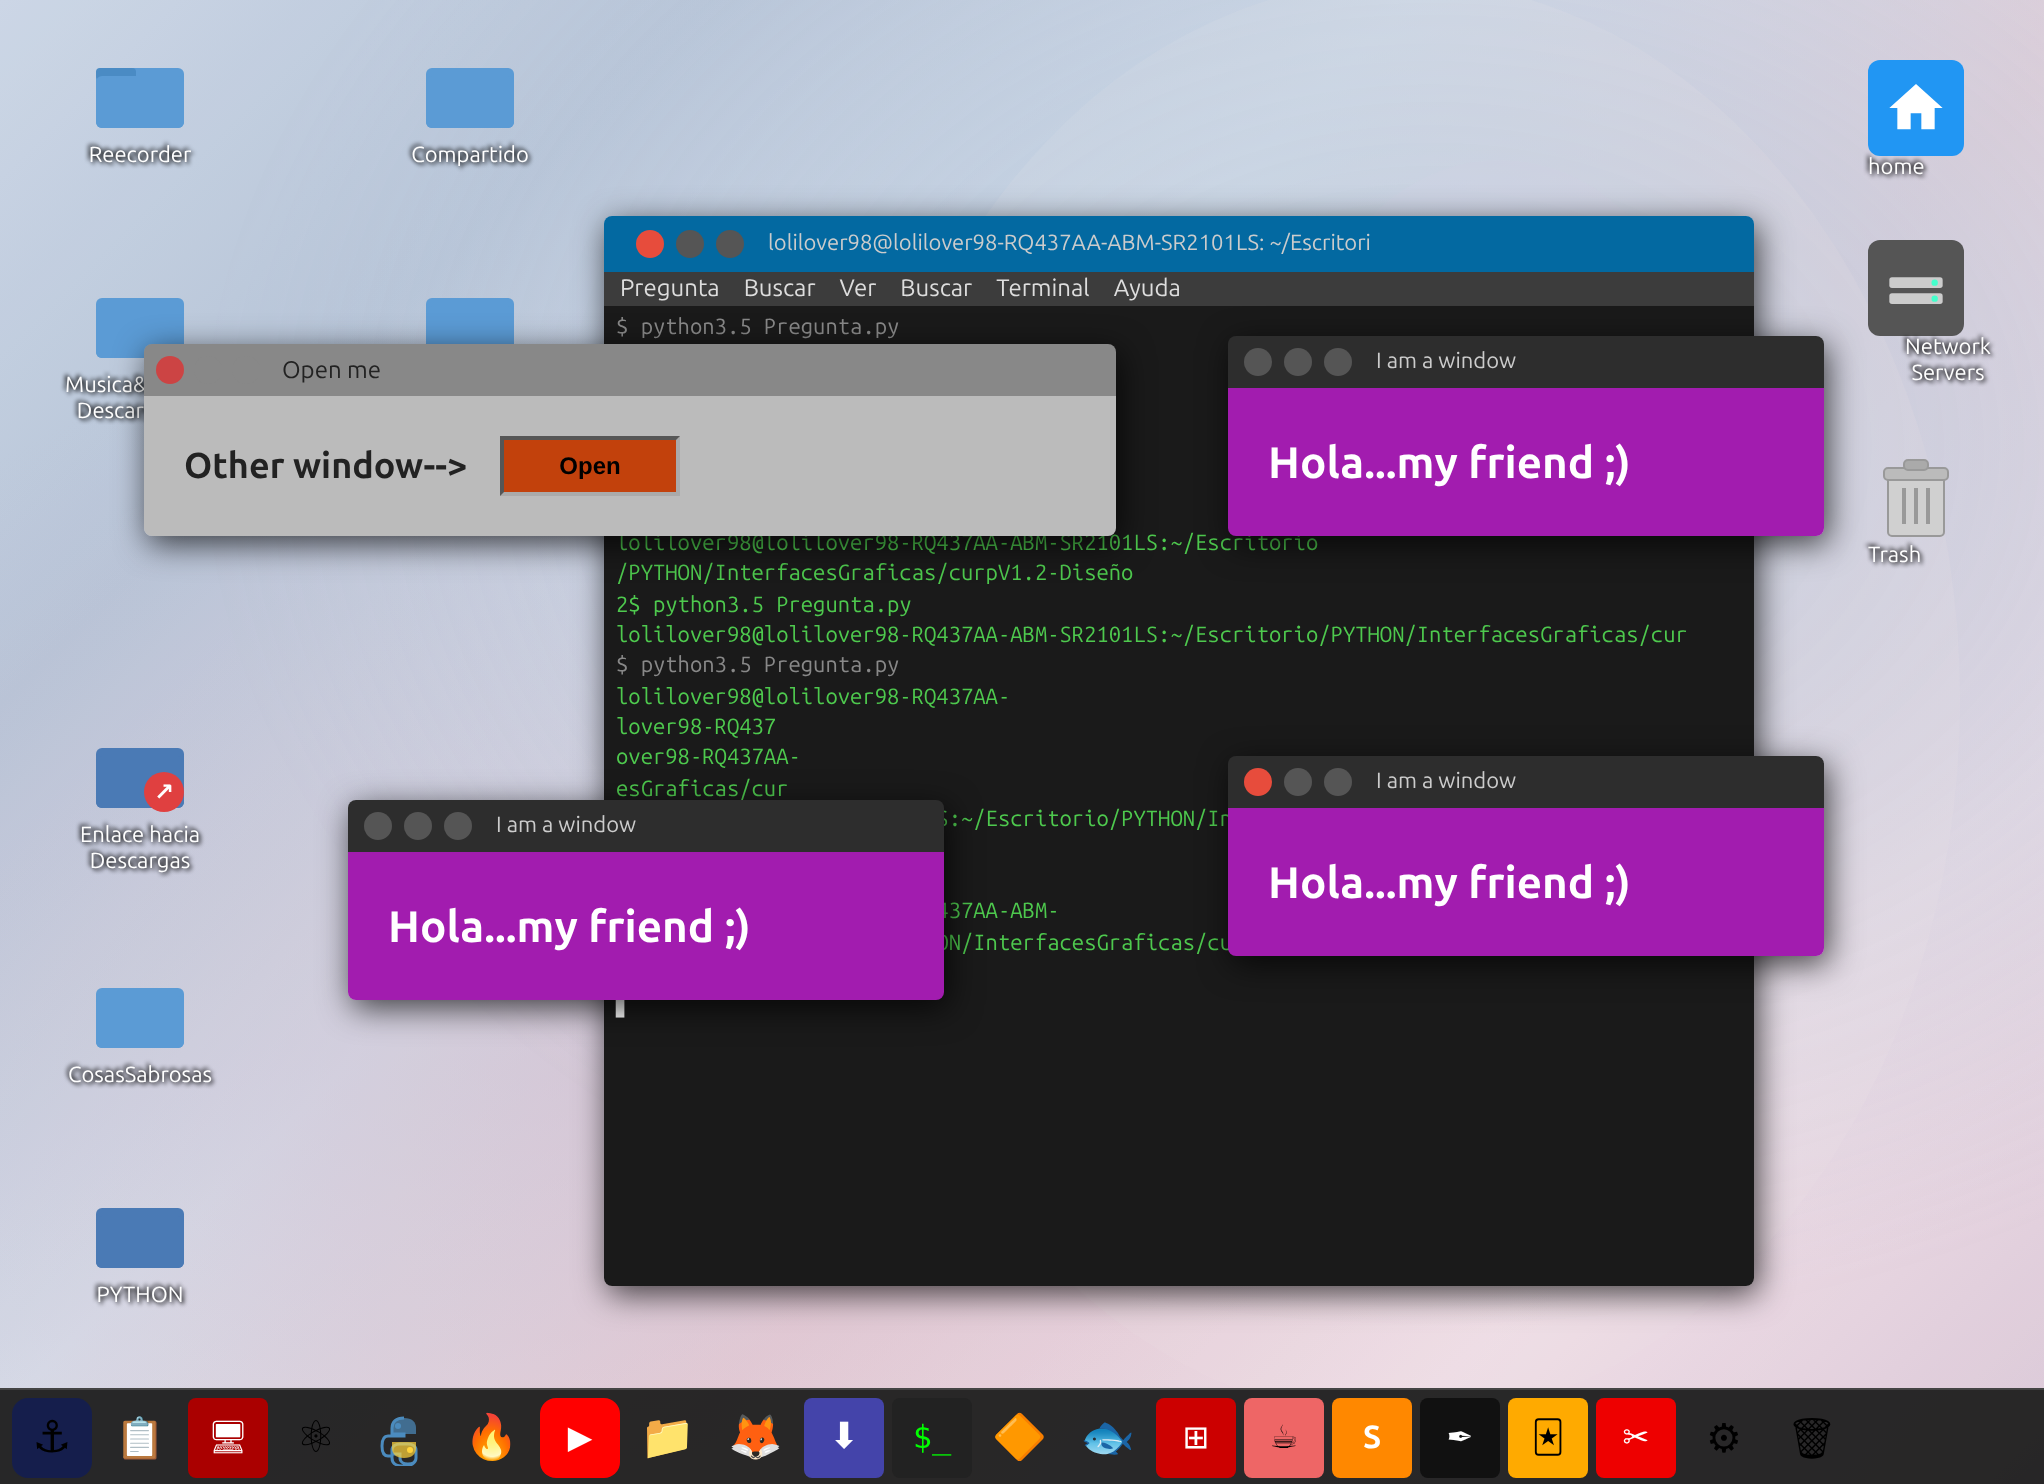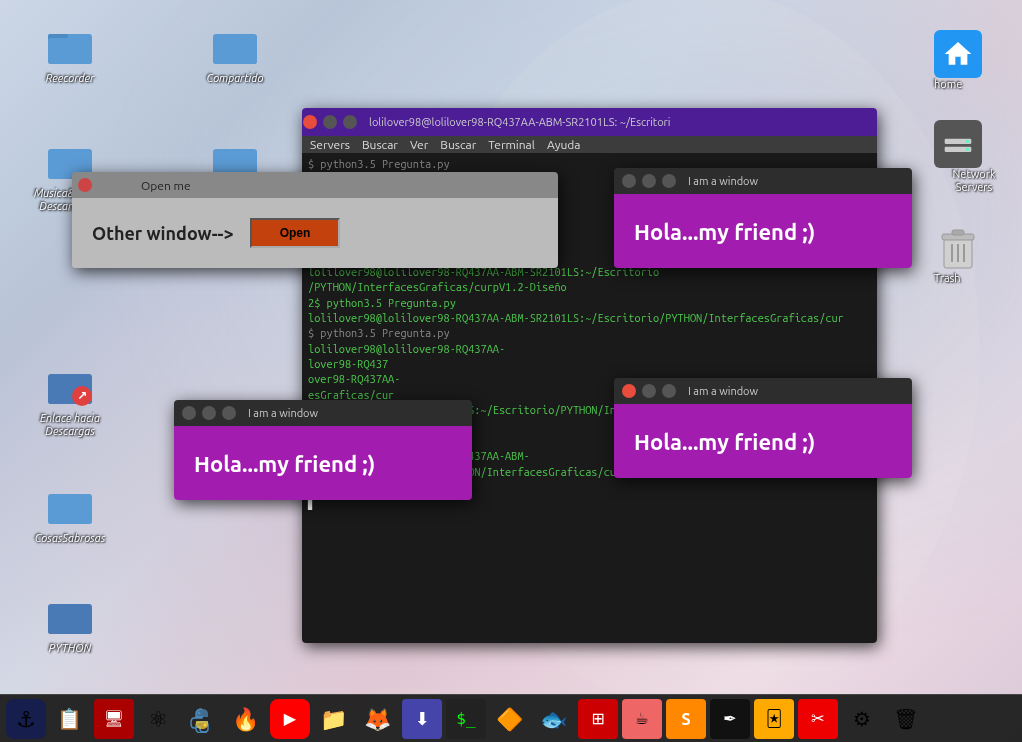--- a/index.html
+++ b/index.html
@@ -41,21 +41,20 @@
       width: 48px;
       height: 48px;
       margin-bottom: 4px;
     }
     .desktop-icon .icon-label {
       color: white;
       font-size: 11px;
       text-align: center;
       text-shadow: 1px 1px 2px #000, -1px -1px 2px #000;
       line-height: 1.2;
-      font-style: italic;
     }
 
     
     .taskbar {
       position: absolute;
       bottom: 0;
       left: 0;
       right: 0;
       height: 48px;
       background: rgba(30,30,30,0.95);
@@ -83,24 +82,24 @@
     
     .window {
       position: absolute;
       border-radius: 4px;
       overflow: hidden;
       box-shadow: 2px 4px 16px rgba(0,0,0,0.7);
       z-index: 10;
     }
     .window-titlebar {
       height: 28px;
-      background: #4c1d95;
-      display: flex;
-      align-items: center;
-      padding: 0 1px;
+      background: #0369a1;
+      display: flex;
+      align-items: center;
+      padding: 0 16px;
       gap: 6px;
     }
     .win-btn {
       width: 14px;
       height: 14px;
       border-radius: 50%;
       cursor: pointer;
       flex-shrink: 0;
     }
     .win-btn-close { background: #e74c3c; }
@@ -343,21 +342,21 @@
 </div>
 
 <div class="window terminal-main" style="left:302px;top:108px;width:575px;">
   <div class="window-titlebar">
     <div class="win-btn win-btn-close"></div>
     <div class="win-btn win-btn-dark"></div>
     <div class="win-btn win-btn-dark"></div>
     <span class="window-title-text">lolilover98@lolilover98-RQ437AA-ABM-SR2101LS: ~/Escritori</span>
   </div>
   <div class="terminal-menubar">
-    <span>Servers</span>
+    <span>Pregunta</span>
     <span>Buscar</span>
     <span>Ver</span>
     <span>Buscar</span>
     <span>Terminal</span>
     <span>Ayuda</span>
   </div>
   <div class="terminal-body" style="height:490px;">
     <div style="color:#888;font-size:11px;">$ python3.5 Pregunta.py</div>
     <div class="t-green">lolilover98@lolilover98-RQ437AA-</div>
     <div class="t-green">raficas/cur</div>

